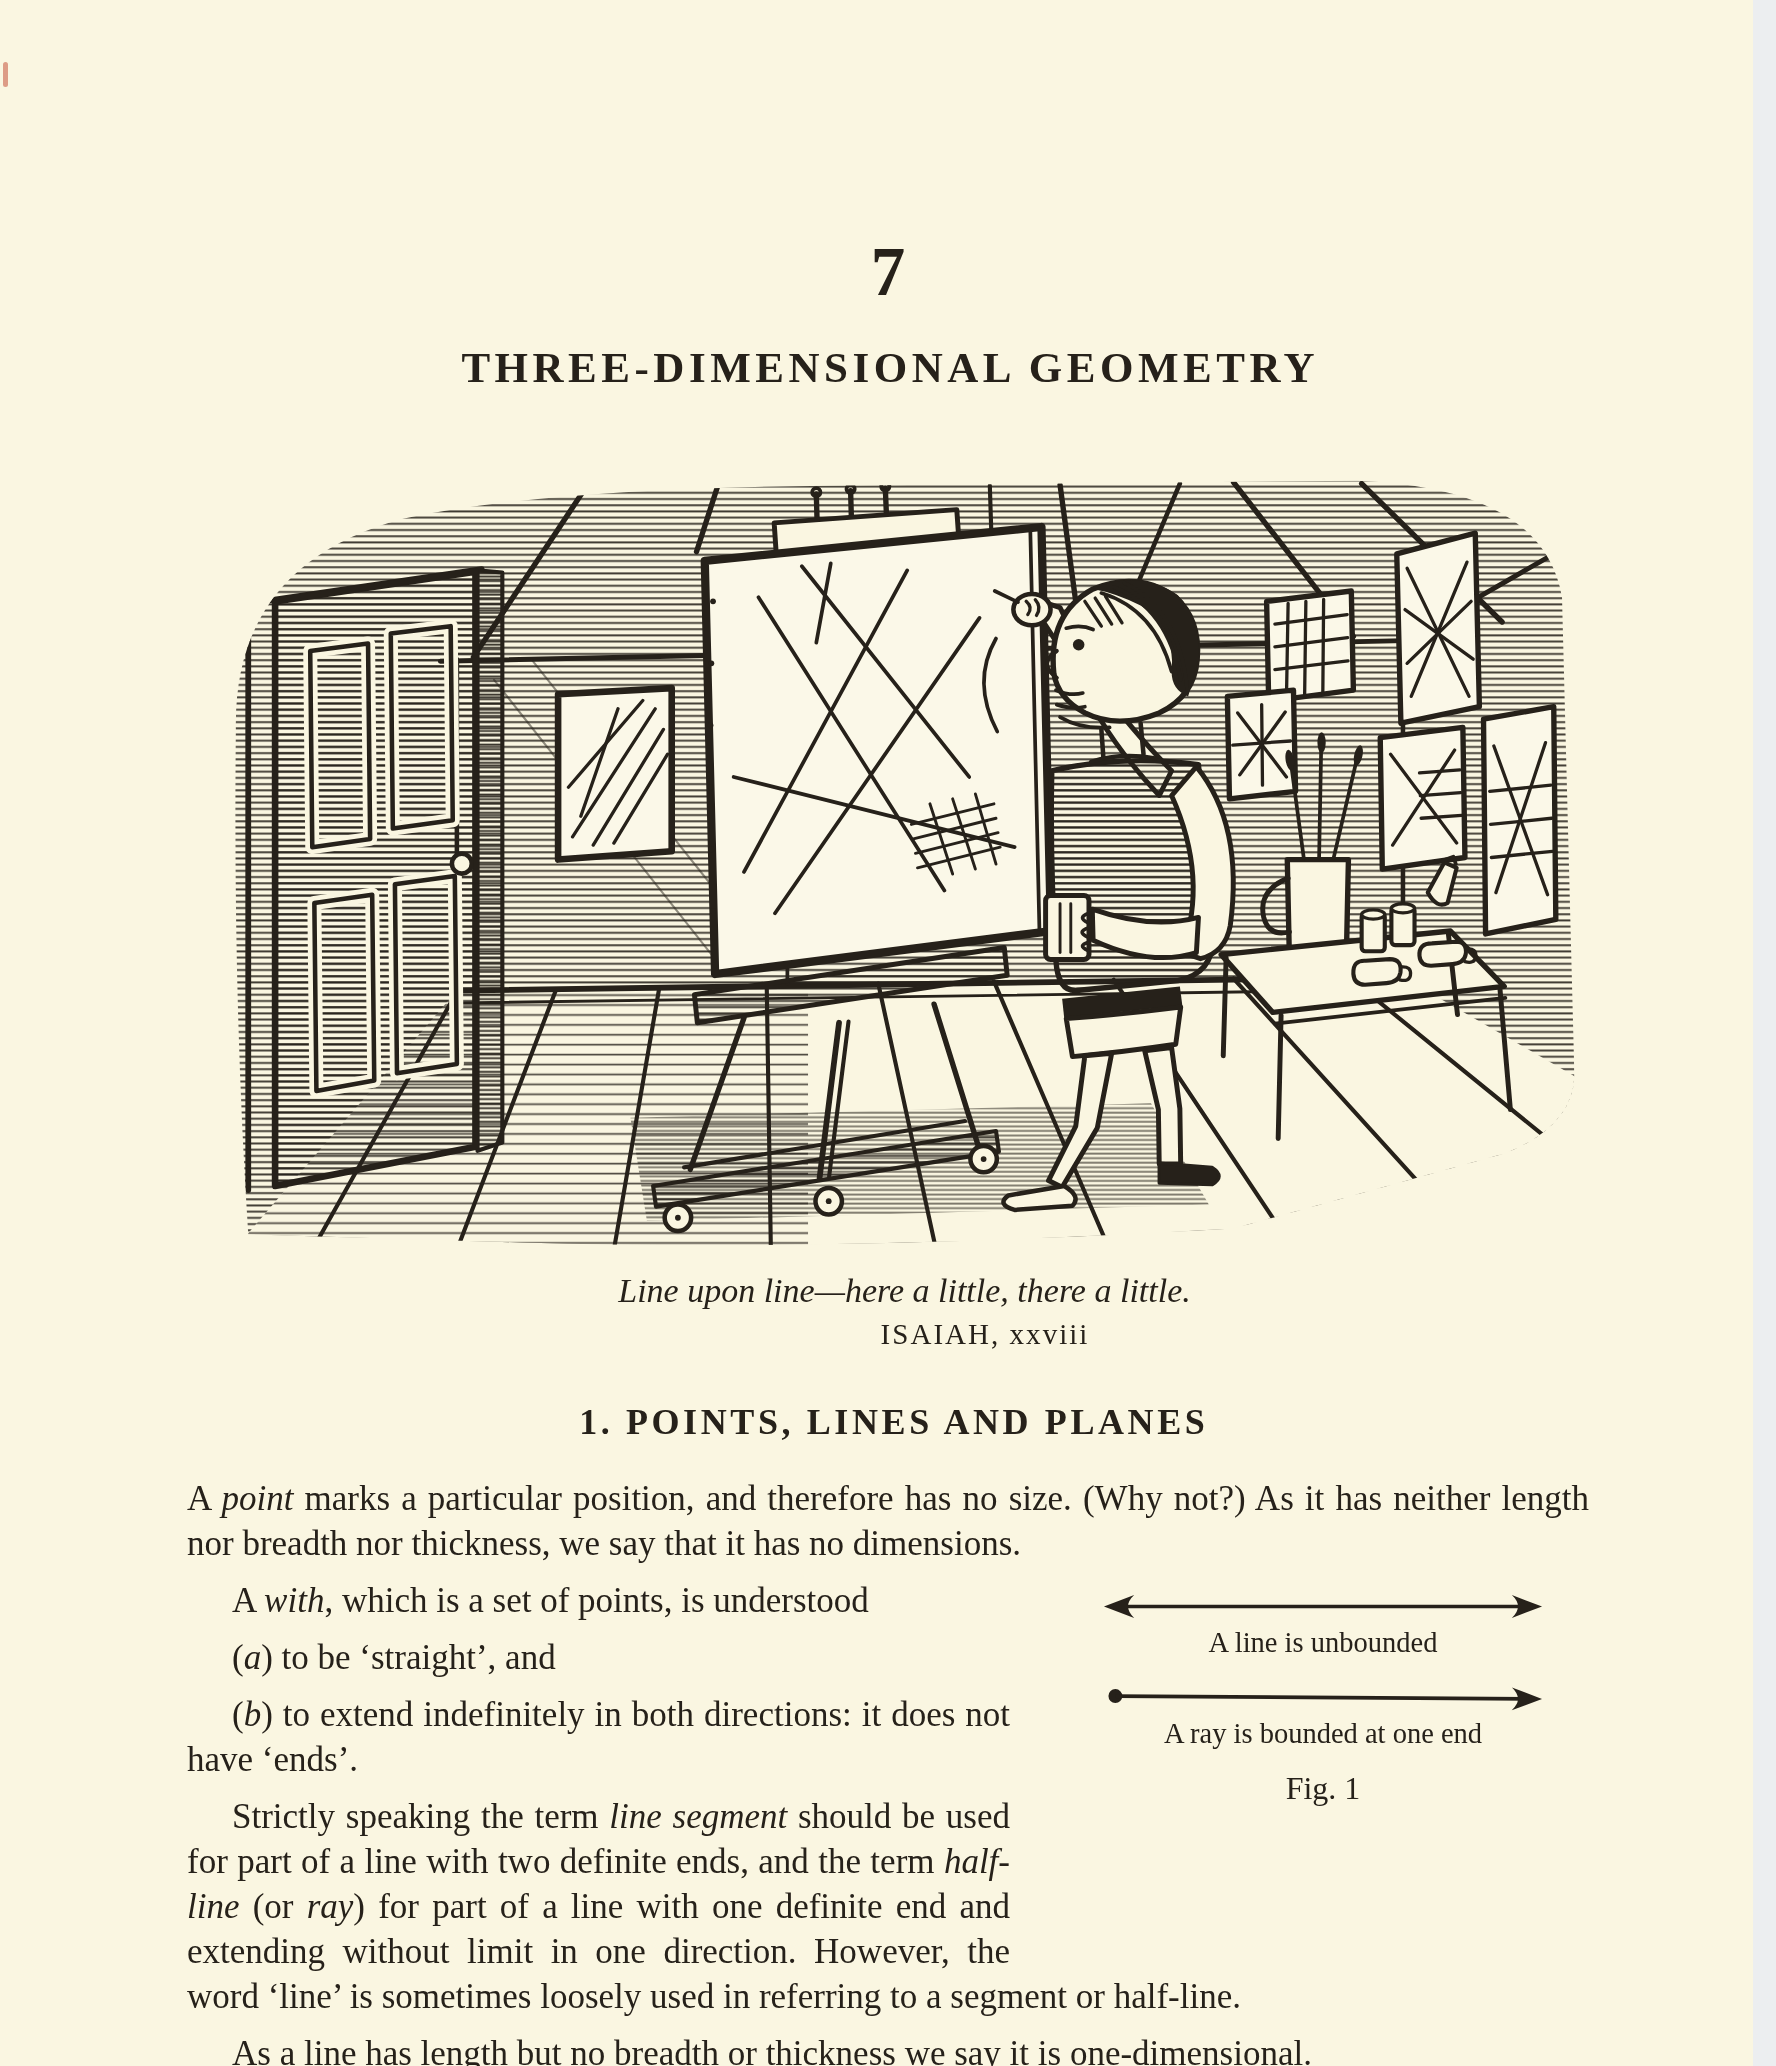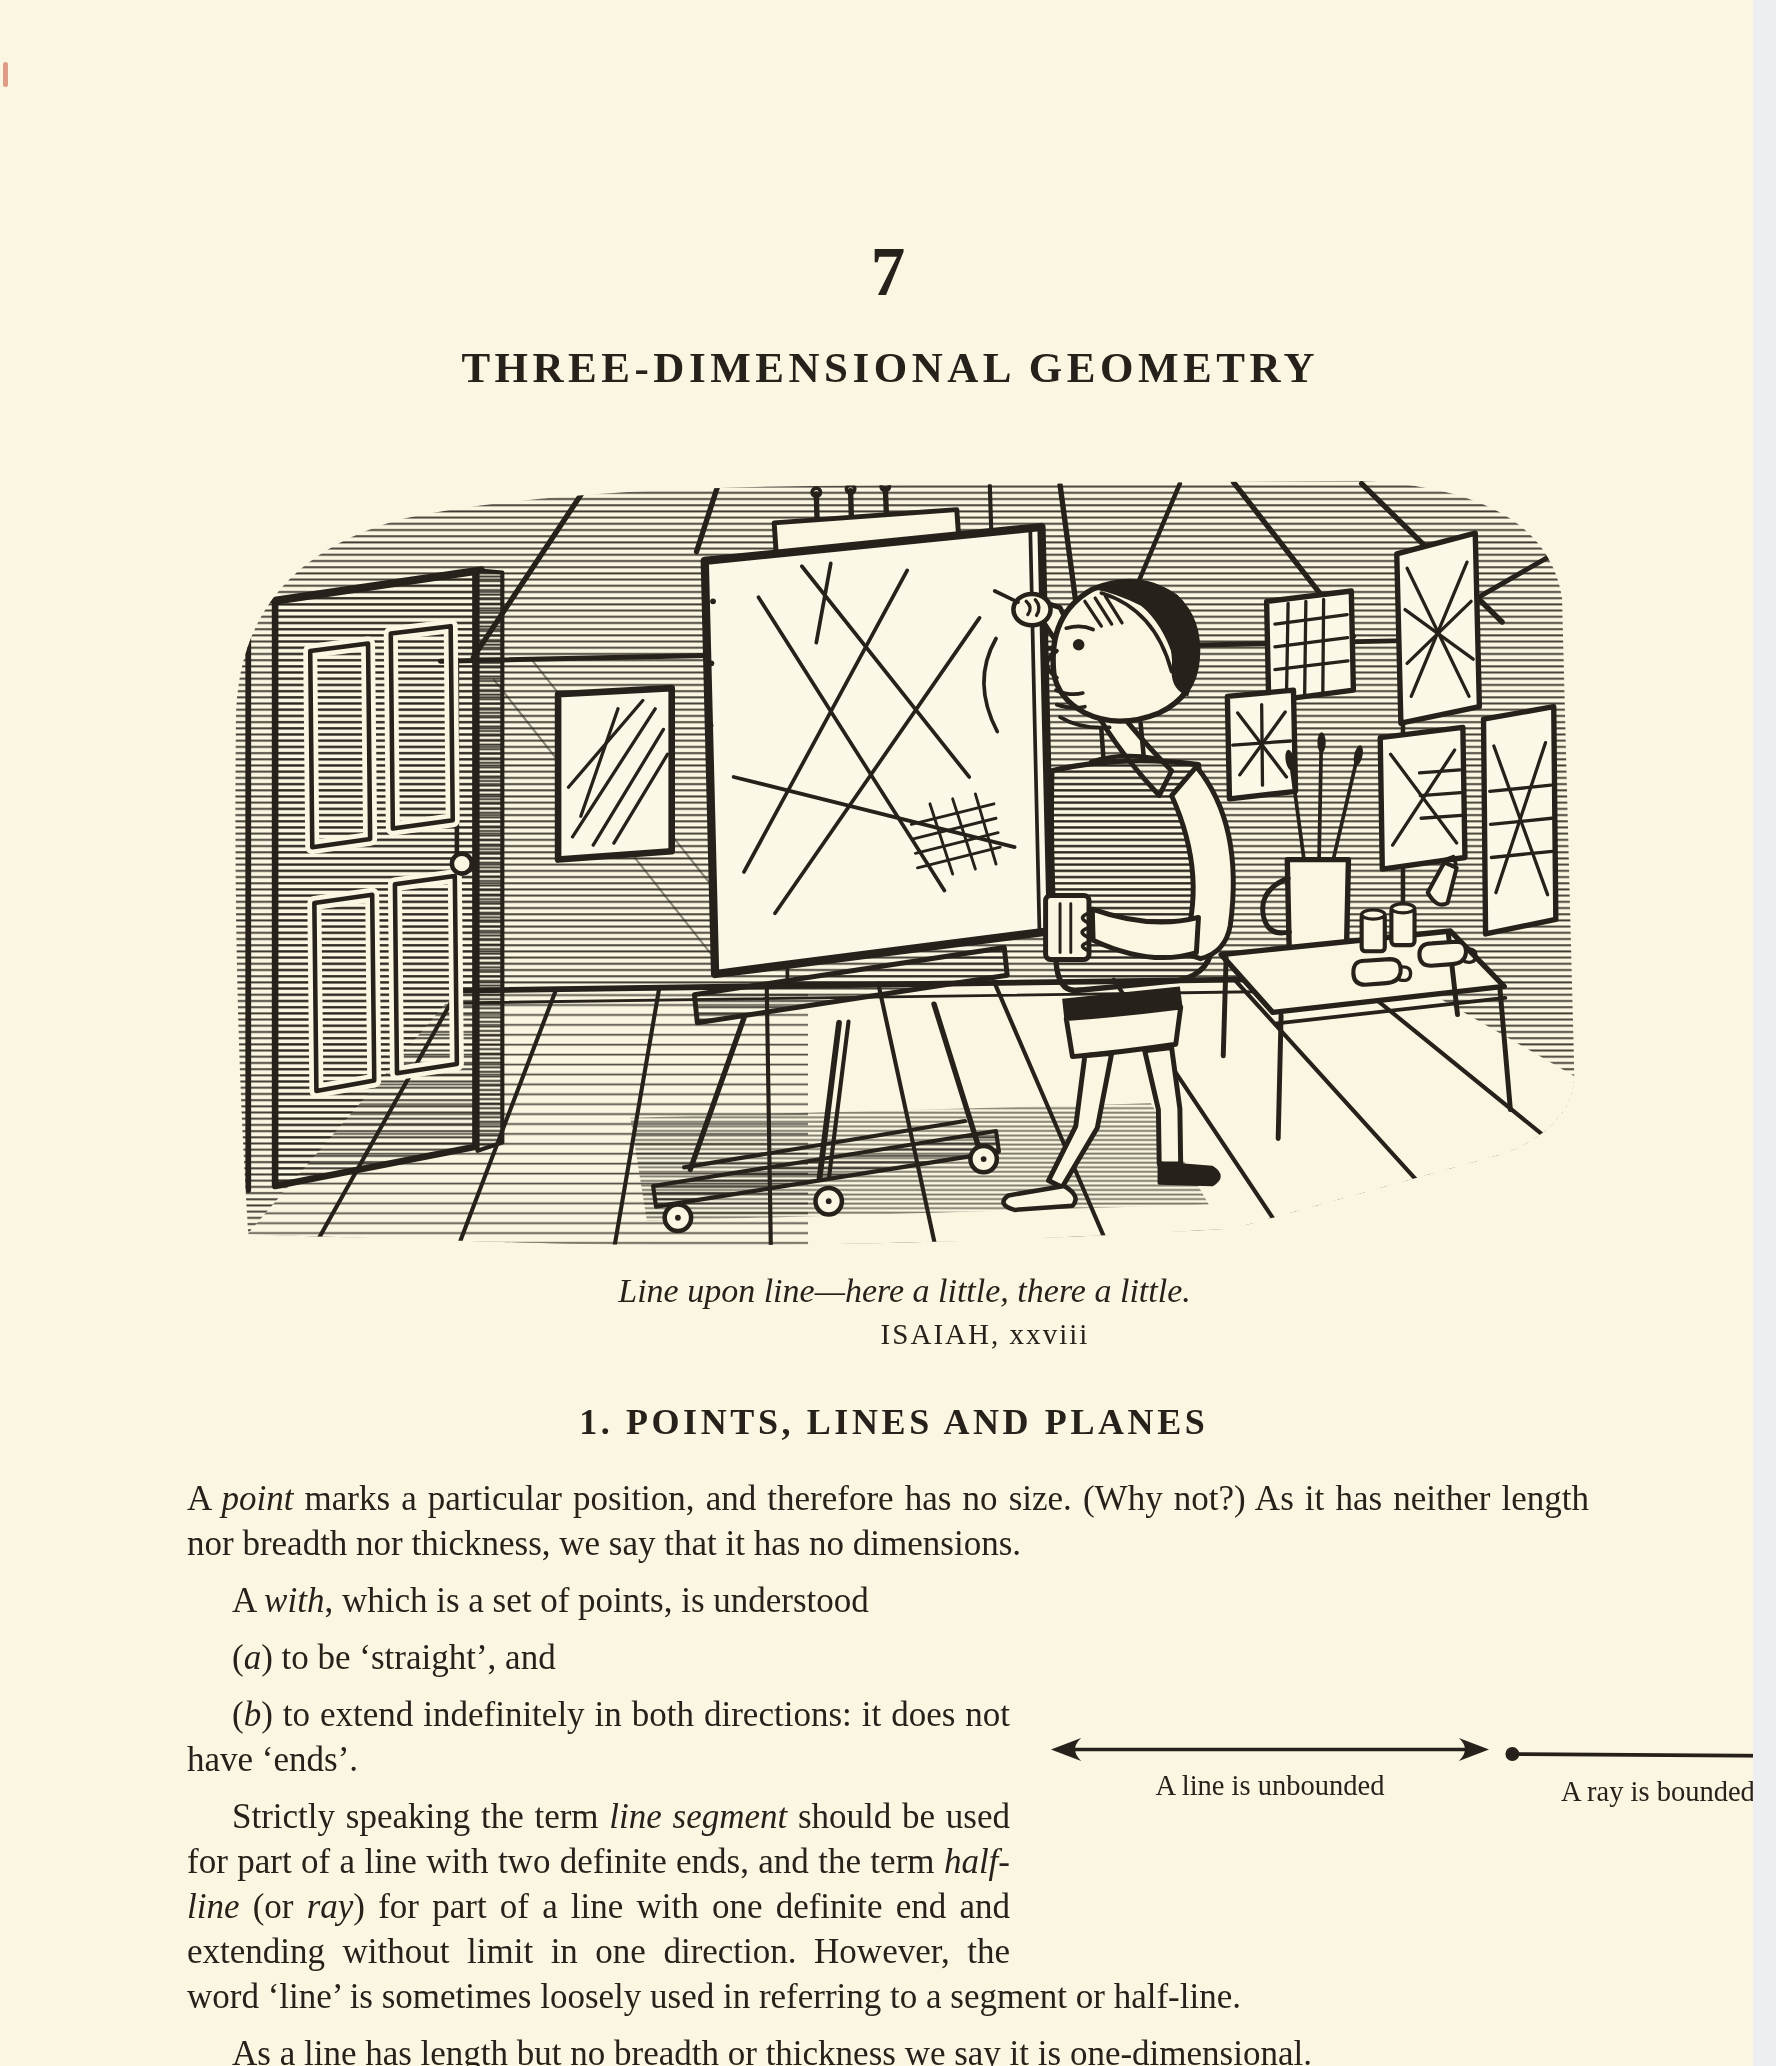--- a/index.html
+++ b/index.html
@@ -58,21 +58,21 @@
     font-size:35px;line-height:45px;
     text-align:justify;
   }
   .body-text p{margin:12px;text-indent:45px;}
   .body-text p.noindent{text-indent:0;}
 
   .fig1{
     float:right;
     width:556px;height:364px;
     margin-left:35px;margin-top:2.5px;
-    display:flex;flex-direction:row;align-items:center;
+    display:flex;flex-direction:column;align-items:center;
     text-align:center;
   }
   .fig-item{display:flex;flex-direction:column;align-items:center;}
   .fig-item svg{display:block;width:450px;height:31px;}
   .fig-item .figcap{font-size:28.5px;line-height:33px;margin-top:4.1px;font-style:normal;}
   .fig-item.i1{margin-top:10.7px;}
   .fig-item.i2{margin-top:23px;}
   .fig-item.i3{margin-top:23px;}
   .fig-label{margin-top:16px;font-size:32px;}
 </style>

